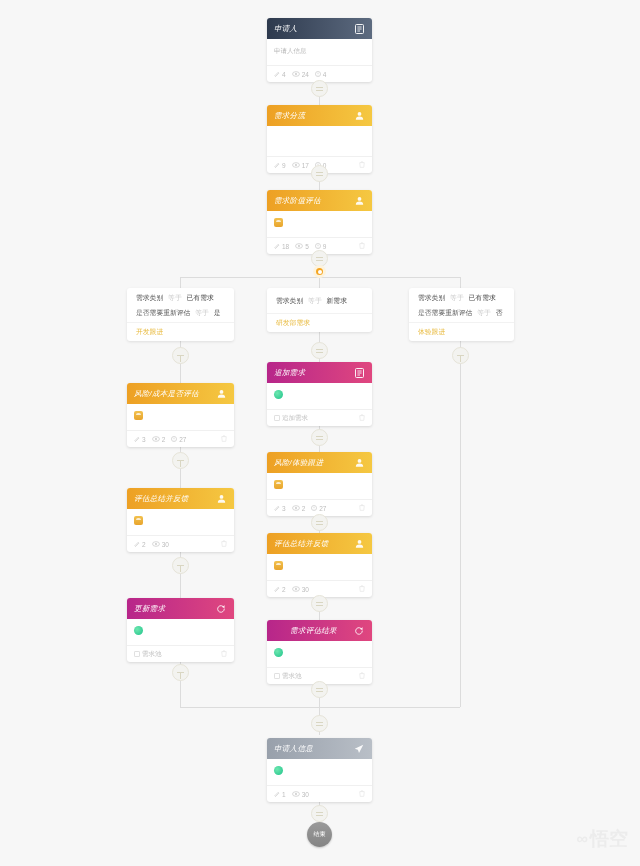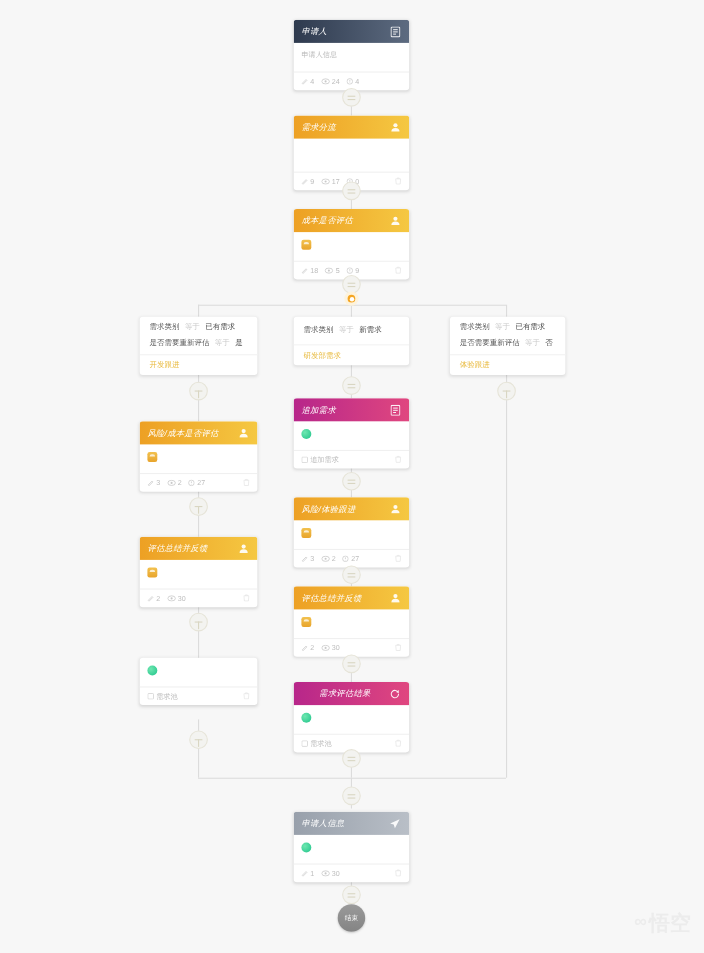--- a/index.html
+++ b/index.html
@@ -249,21 +249,21 @@
       </span>
     </div>
   </div>
 
   <div class="conn" style="left:311px;top:165px;">
       <span class="bars"></span>
     </div>
 
   <div class="node" style="left:267px;top:190px;width:105px;">
     <div class="hdr orange">
-      <span class="ttl">成本是否评估</span>
+      <span class="ttl">需求阶值评估</span>
       <span class="hicon">
         <svg width="9" height="9" viewBox="0 0 10 10">
             <circle cx="5" cy="3.2" r="2.1" fill="#fff"></circle>
             <path d="M0.9 9.6 a4.1 3.6 0 0 1 8.2 0 Z" fill="#fff"></path>
           </svg>
       </span>
     </div>
     <div class="body">
       <div class="avatar"></div>
     </div>
@@ -552,20 +552,29 @@
       <span class="trash">
         <svg width="6" height="7" viewBox="0 0 8 9">
             <path d="M1 2h6l-0.6 6.3H1.6Z" fill="none" stroke="#c9c9c9" stroke-width="0.8"></path>
             <path d="M2.8 2V1h2.4v1" fill="none" stroke="#c9c9c9" stroke-width="0.8"></path>
           </svg>
       </span>
     </div>
   </div>
 
   <div class="node" style="left:127px;top:598px;width:107px;">
+    <div class="hdr pink">
+      <span class="ttl">更新需求</span>
+      <span class="hicon">
+        <svg width="10" height="10" viewBox="0 0 12 12">
+            <path d="M9.6 4.2A4 4 0 1 0 10 6" fill="none" stroke="#fff" stroke-width="1.1" stroke-linecap="round"></path>
+            <path d="M10.6 1.6 L9.9 4.5 L7.1 3.7 Z" fill="#fff"></path>
+          </svg>
+      </span>
+    </div>
     <div class="body">
       <div class="greendot"></div>
     </div>
     <div class="foot">
       <span class="stat">
         <svg class="mini" width="6" height="6" viewBox="0 0 8 8">
             <rect x="0.6" y="0.6" width="6.8" height="6.8" rx="1" fill="none" stroke="#c9c9c9" stroke-width="0.8"></rect>
           </svg>
         <span>需求池</span>
       </span>

